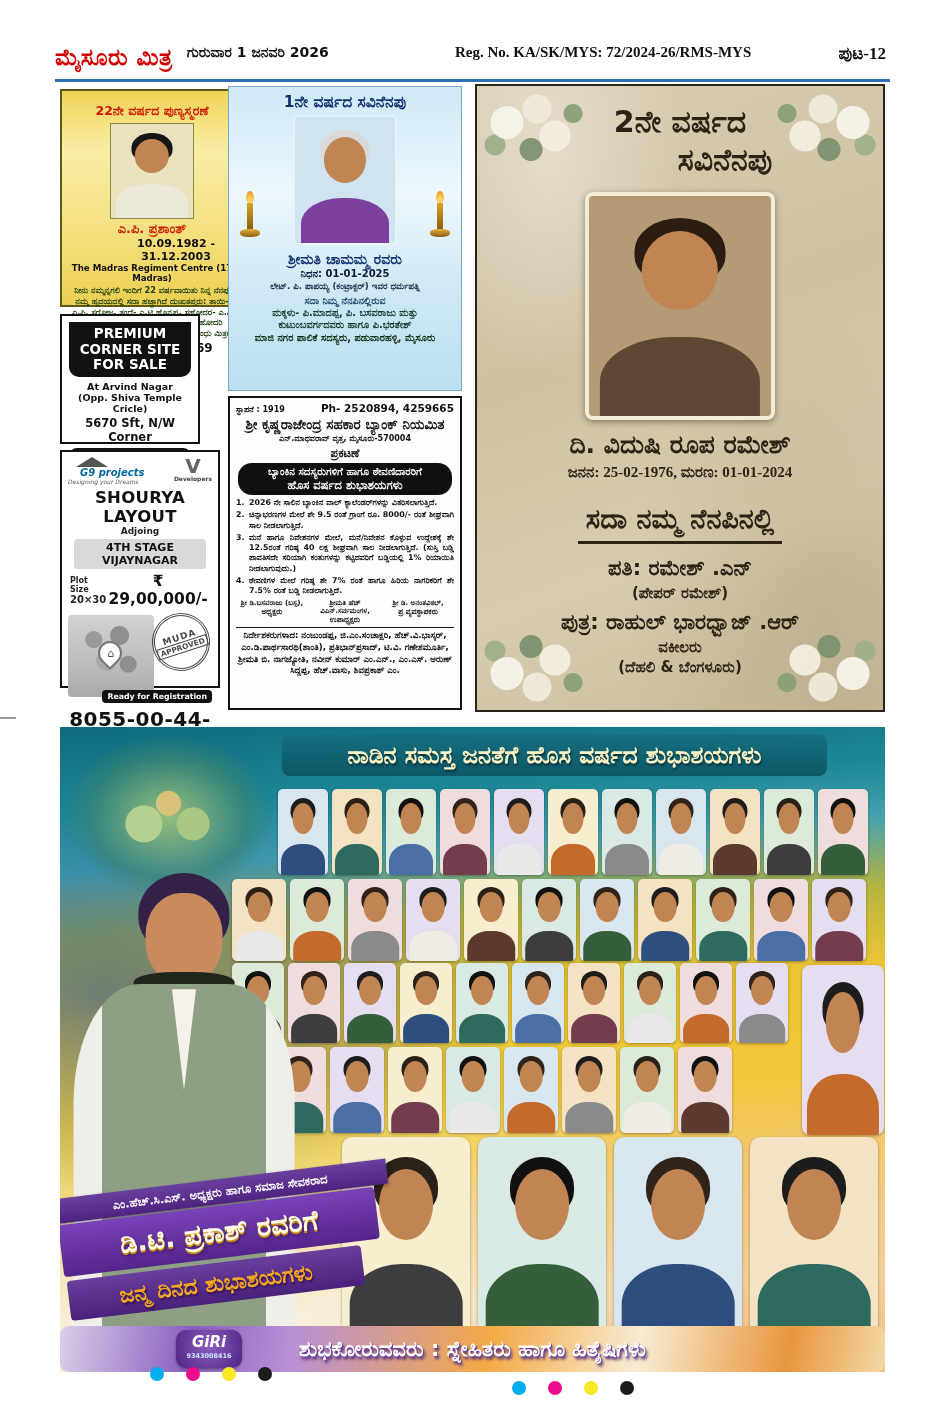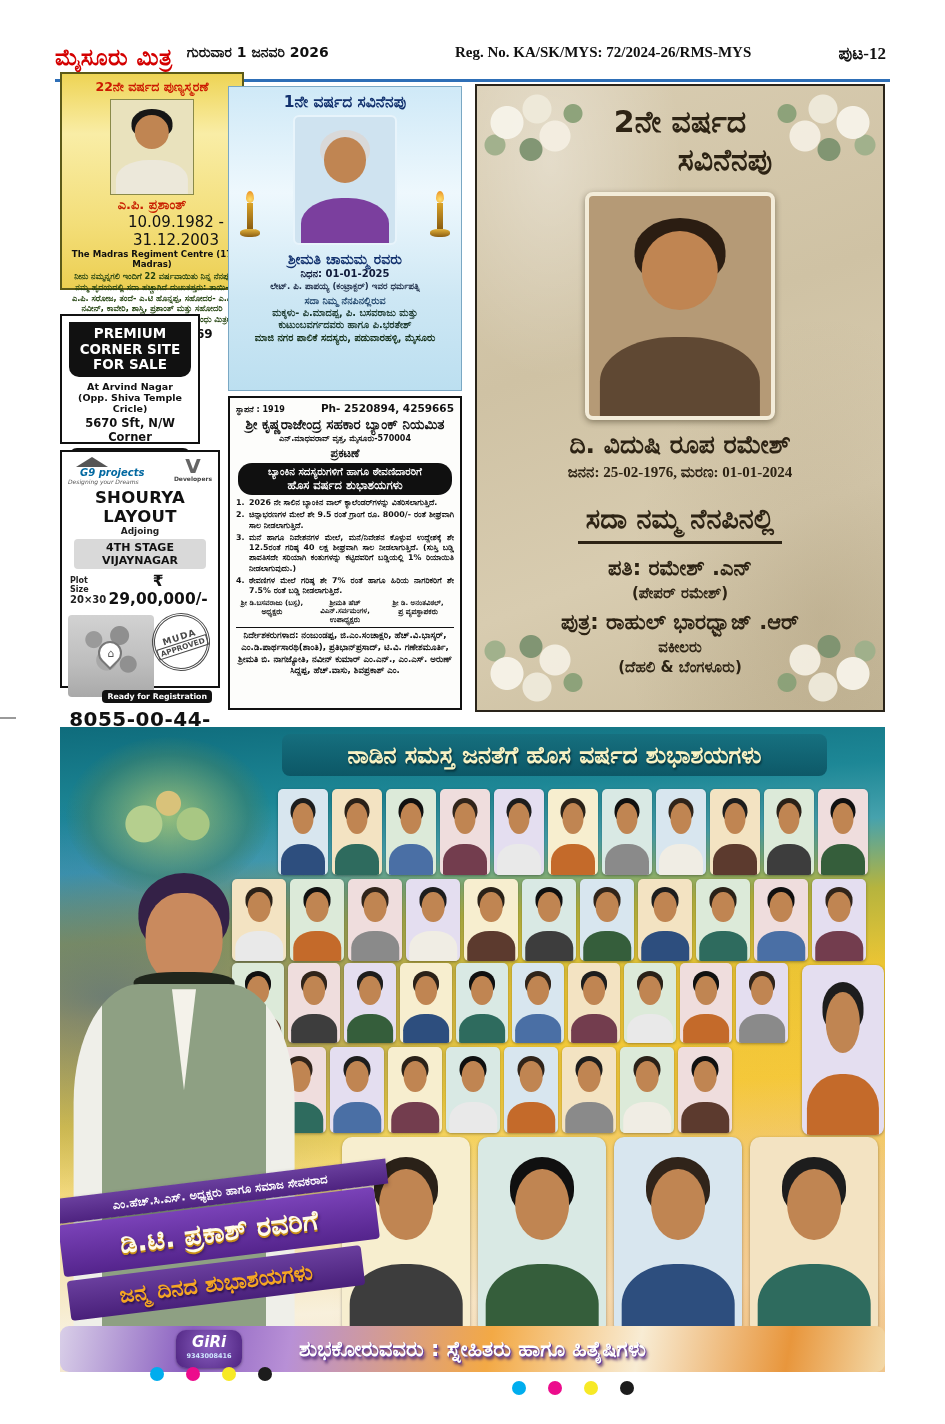--- a/index.html
+++ b/index.html
@@ -23,27 +23,27 @@
   .photo { position:relative; overflow:hidden; background:var(--bg,#d8d8d8); }
   .p-hair { position:absolute; top:10%; left:50%; transform:translateX(-50%);
             width:50%; height:30%; background:var(--hair,#1f1f1f); border-radius:50% 50% 42% 42%; }
   .p-head { position:absolute; top:16%; left:50%; transform:translateX(-50%);
             width:42%; height:36%; background:var(--skin,#c08552); border-radius:50%; }
   .p-body { position:absolute; bottom:-8%; left:50%; transform:translateX(-50%);
             width:88%; height:44%; background:var(--cloth,#555); border-radius:46% 46% 0 0; }
 
   
   .adbox { position:absolute; background:#fff; border:1px solid #444; }
-  #memorial-ad { left:60px; top:72px; width:184px; height:218px;
+  #memorial-ad { left:60px; top:89px; width:184px; height:218px;
     background:linear-gradient(180deg,#eed455 0%,#f9edA6 28%,#f3de79 70%,#eccf52 100%);
-    border:2px solid #5c5a18; padding:5px 6px; text-align:center; }
+    border:2px solid #5c5a18; padding:12px 6px; text-align:center; }
   #memorial-ad .m-title { color:#cc1a00; font-weight:800; font-size:12.5px; }
   #memorial-ad .m-photo { width:84px; height:96px; margin:4px auto 2px; border:1px solid #8a8a4a; }
   #memorial-ad .m-name { color:#c81f00; font-weight:800; font-size:13px; }
-  #memorial-ad .m-dates { font-weight:400; font-size:15px; color:#111;margin-left:48px; }
+  #memorial-ad .m-dates { font-weight:700; font-size:11px; color:#111;margin-left:48px; }
   #memorial-ad .m-reg { font-weight:800; font-size:8.6px; color:#111; }
   #memorial-ad .m-body { font-size:8.2px; line-height:1.32; color:#23430f; font-weight:700; margin-top:2px; }
   #memorial-ad .m-mob { font-weight:800; font-size:12px; color:#101010; margin-top:2px; }
 
   #site-ad { left:60px; top:314px; width:140px; height:130px; border:2px solid #111;
              padding:6px 7px; text-align:center; }
   #site-ad .s-title { background:#111; color:#fff; font-weight:800; font-size:13.5px;
                       line-height:1.15; border-radius:0 0 10px 10px; padding:4px 2px; }
   #site-ad .s-loc { font-weight:800; font-size:9.5px; margin-top:4px; color:#111; }
   #site-ad .s-land { font-weight:800; font-size:9.5px; color:#111; }

